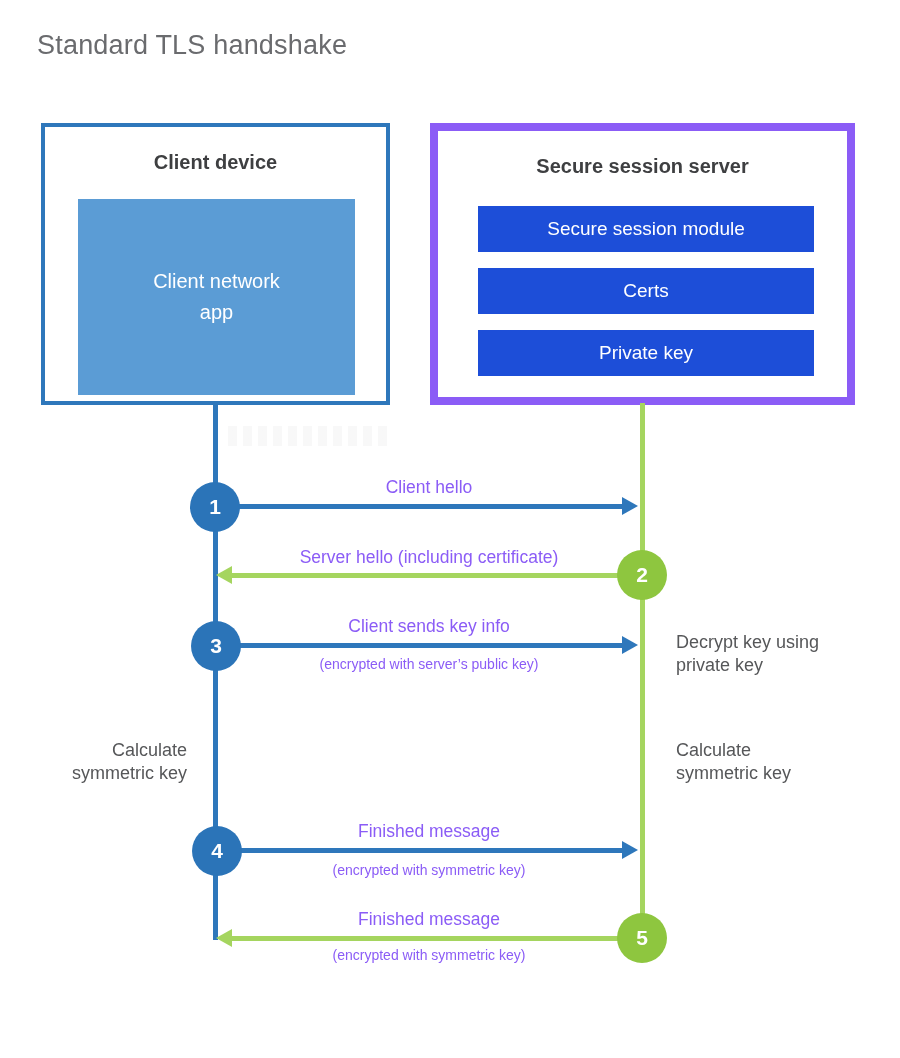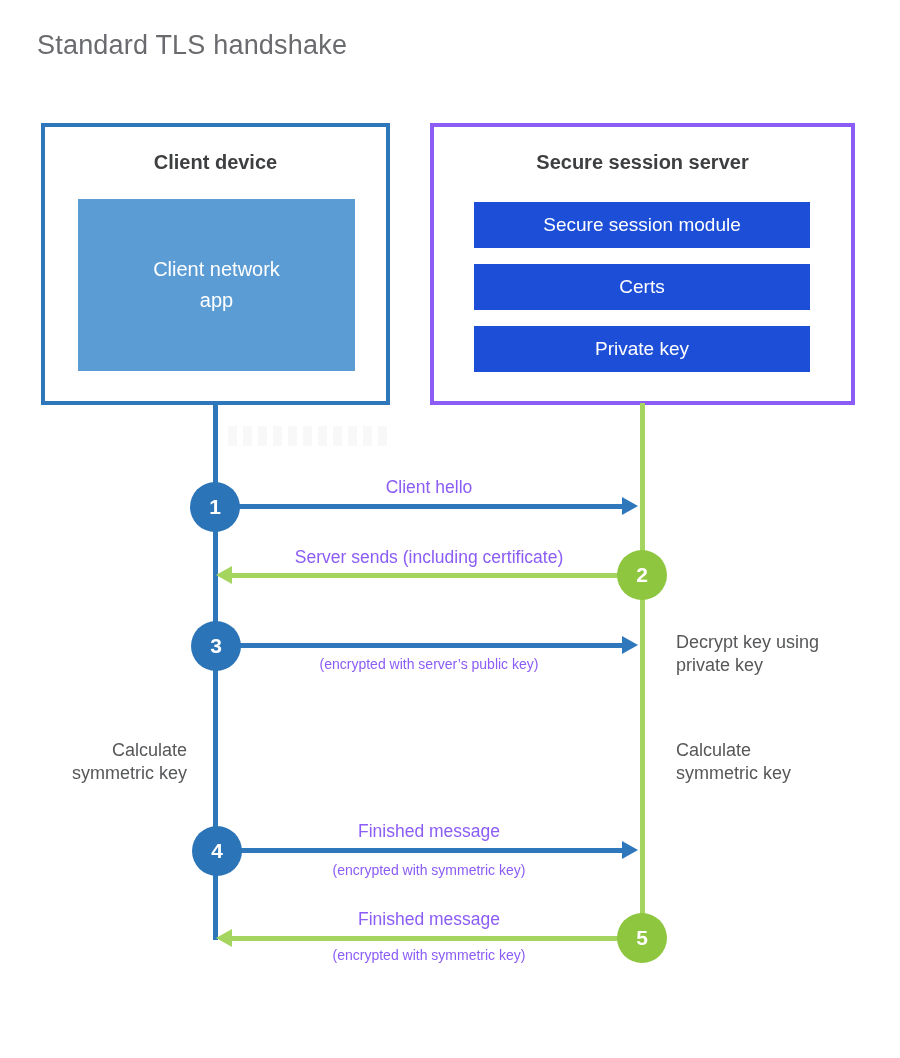--- a/index.html
+++ b/index.html
@@ -4,24 +4,24 @@
 <style>
   html,body{margin:0;padding:0;background:#ffffff;}
   body{font-family:"Liberation Sans","DejaVu Sans",sans-serif;}
   .canvas{position:relative;width:900px;height:1058px;background:#ffffff;overflow:hidden;}
 
   .page-title{position:absolute;left:37px;top:30px;font-size:27px;font-weight:400;color:#6a6b6e;letter-spacing:.2px;}
 
   
   .ebox{position:absolute;top:123px;height:282px;box-sizing:border-box;background:#ffffff;}
   .ebox.client{left:41px;width:349px;border:4px solid #2e77bb;}
-  .ebox.server{left:430px;width:425px;border:4px solid #8b5cf6;}
+  .ebox.server{left:430px;width:425px;border:8px solid #8b5cf6;}
   .ebox-title{position:absolute;left:0;right:0;top:24px;text-align:center;font-size:20px;font-weight:700;color:#3e3f41;}
 
-  .app-rect{position:absolute;left:33px;top:72px;width:277px;height:172px;background:#5b9cd5;
+  .app-rect{position:absolute;left:33px;top:72px;width:277px;height:196px;background:#5b9cd5;
             display:flex;align-items:center;justify-content:center;text-align:center;
             color:#ffffff;font-size:20px;line-height:1.55;white-space:pre-line;}
 
   .bar{position:absolute;left:40px;width:336px;height:46px;background:#1d4ed8;
        display:flex;align-items:center;justify-content:center;color:#ffffff;font-size:19px;}
   .bar.b1{top:75px}.bar.b2{top:137px}.bar.b3{top:199px}
 
   
   .vline{position:absolute;top:403px;width:5px;height:537px;}
   .vline.blue{left:213px;background:#2e77bb;}
@@ -79,25 +79,26 @@
   <div class="ghost"></div>
 
   <div class="hline blue" style="left:216px;top:504px;width:407px;"></div>
   <div class="tri right" style="left:622px;top:497px;"></div>
   <div class="circle blue" style="left:190px;top:482px;">1</div>
   <div class="msg main" style="top:477px;">Client hello</div>
 
   <div class="hline green" style="left:232px;top:573px;width:410px;"></div>
   <div class="tri left" style="left:216px;top:566px;"></div>
   <div class="circle green" style="left:617px;top:550px;">2</div>
-  <div class="msg main" style="top:547px;">Server sends (including certificate)</div>
+  <div class="msg main" style="top:547px;">Server hello (including certificate)</div>
 
   <div class="hline blue" style="left:216px;top:643px;width:407px;"></div>
   <div class="tri right" style="left:622px;top:636px;"></div>
   <div class="circle blue" style="left:191px;top:621px;">3</div>
+  <div class="msg main" style="top:616px;">Client sends key info</div>
   <div class="msg sub" style="top:656px;">(encrypted with server’s public key)</div>
   <div class="note right" style="top:631px;">Decrypt key using private key</div>
 
   <div class="note left" style="top:739px;">Calculate symmetric key</div>
   <div class="note right" style="top:739px;">Calculate symmetric key</div>
 
   <div class="hline blue" style="left:217px;top:848px;width:406px;"></div>
   <div class="tri right" style="left:622px;top:841px;"></div>
   <div class="circle blue" style="left:192px;top:826px;">4</div>
   <div class="msg main" style="top:821px;">Finished message</div>

